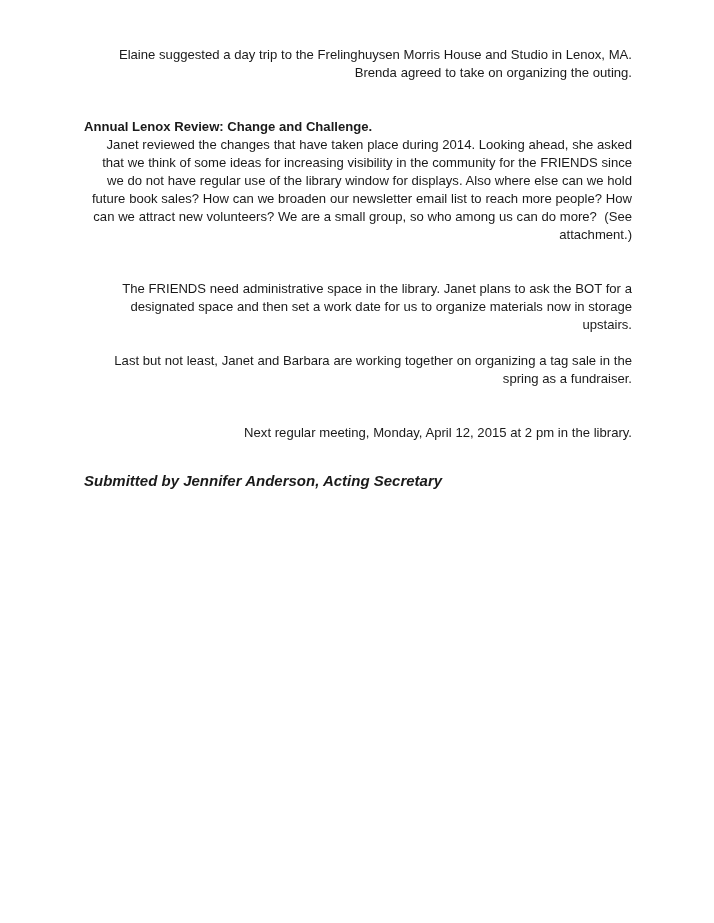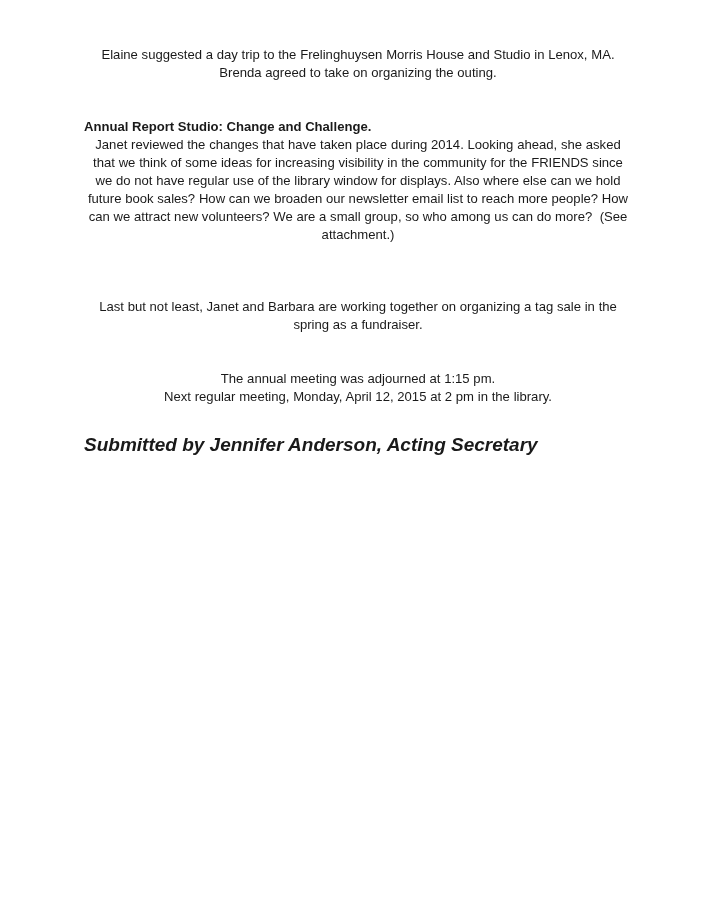--- a/index.html
+++ b/index.html
@@ -26,69 +26,69 @@
   .doc-body {
     position: absolute;
     left: 84px;
     top: 46px;
     width: 548px;
   }
   .para {
     font-size: 13.1px;
     line-height: 18px;
     margin: 0;
-    text-align: center;
+    text-align: right;
     white-space: pre-wrap;
     word-spacing: 0.1px;
   }
   .heading {
     font-size: 13.1px;
     line-height: 18px;
     margin: 0;
     font-weight: bold;
   }
   .sig {
-    font-size: 19px;
+    font-size: 15px;
     line-height: 18px;
     margin: 0;
     font-style: italic;
     font-weight: bold;
   }
   
   .gap-1 { height: 18px; }
   .gap-2 { height: 36px; }
   .gap-3 { height: 30px; }
 </style>
 </head>
 <body>
 
 <div class="page">
   <div class="doc-body">
 
     <p class="para">Elaine suggested a day trip to the Frelinghuysen Morris House and Studio in Lenox, MA. Brenda agreed to take on organizing the outing.</p>
 
     <div class="gap-2"></div>
 
-    <p class="heading">Annual Report Studio: Change and Challenge.</p>
+    <p class="heading">Annual Lenox Review: Change and Challenge.</p>
 
     <p class="para">Janet reviewed the changes that have taken place during 2014. Looking ahead, she asked that we think of some ideas for increasing visibility in the community for the FRIENDS since we do not have regular use of the library window for displays. Also where else can we hold future book sales? How can we broaden our newsletter email list to reach more people? How can we attract new volunteers? We are a small group, so who among us can do more?  (See attachment.)</p>
 
     <div class="gap-1"></div>
 
 
     <div class="gap-1"></div>
 
+    <p class="para">The FRIENDS need administrative space in the library. Janet plans to ask the BOT for a designated space and then set a work date for us to organize materials now in storage upstairs.</p>
 
     <div class="gap-1"></div>
 
     <p class="para">Last but not least, Janet and Barbara are working together on organizing a tag sale in the spring as a fundraiser.</p>
 
     <div class="gap-2"></div>
 
-    <p class="para">The annual meeting was adjourned at 1:15 pm.</p>
 
     <p class="para">Next regular meeting, Monday, April 12, 2015 at 2 pm in the library.</p>
 
     <div class="gap-3"></div>
 
     <p class="sig">Submitted by Jennifer Anderson, Acting Secretary</p>
 
   </div>
 </div>
 

